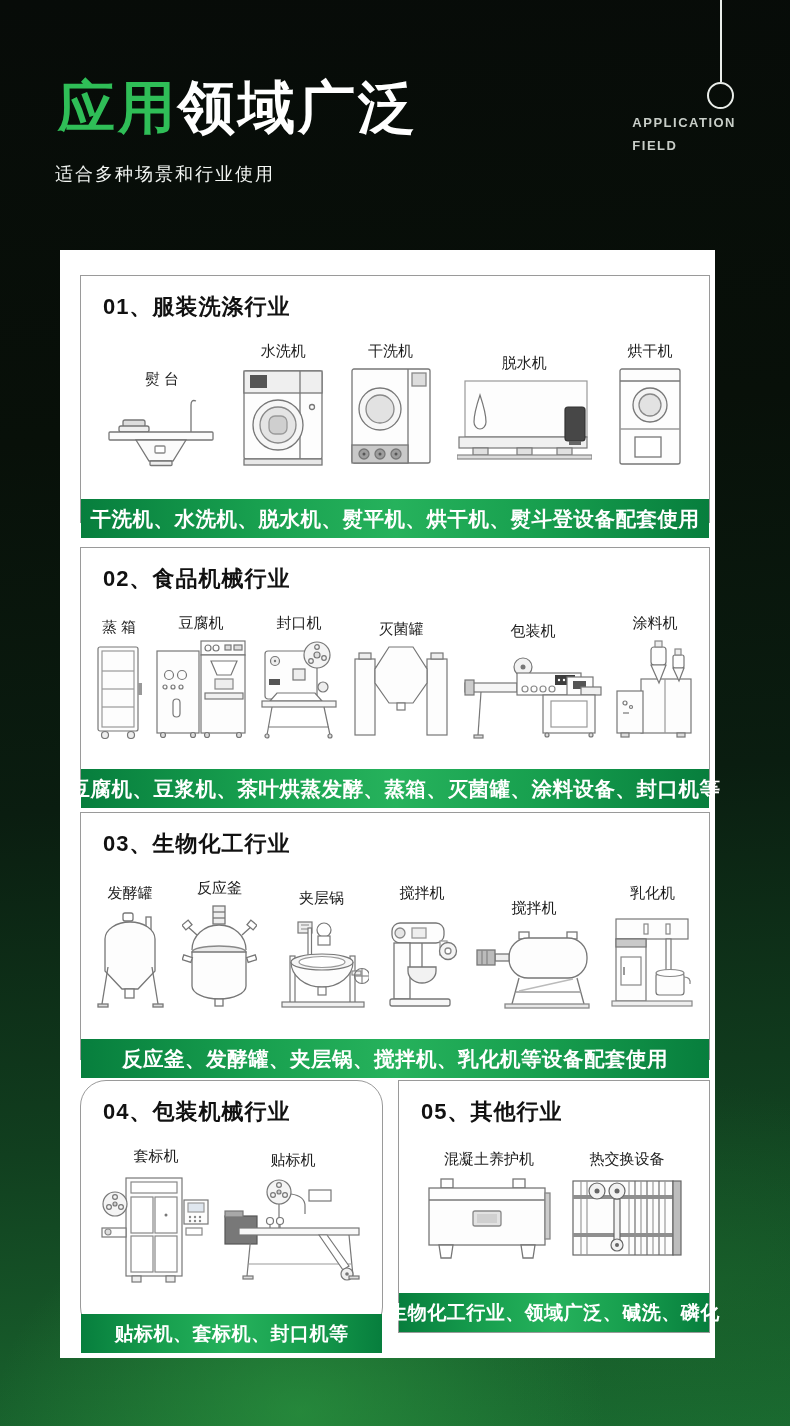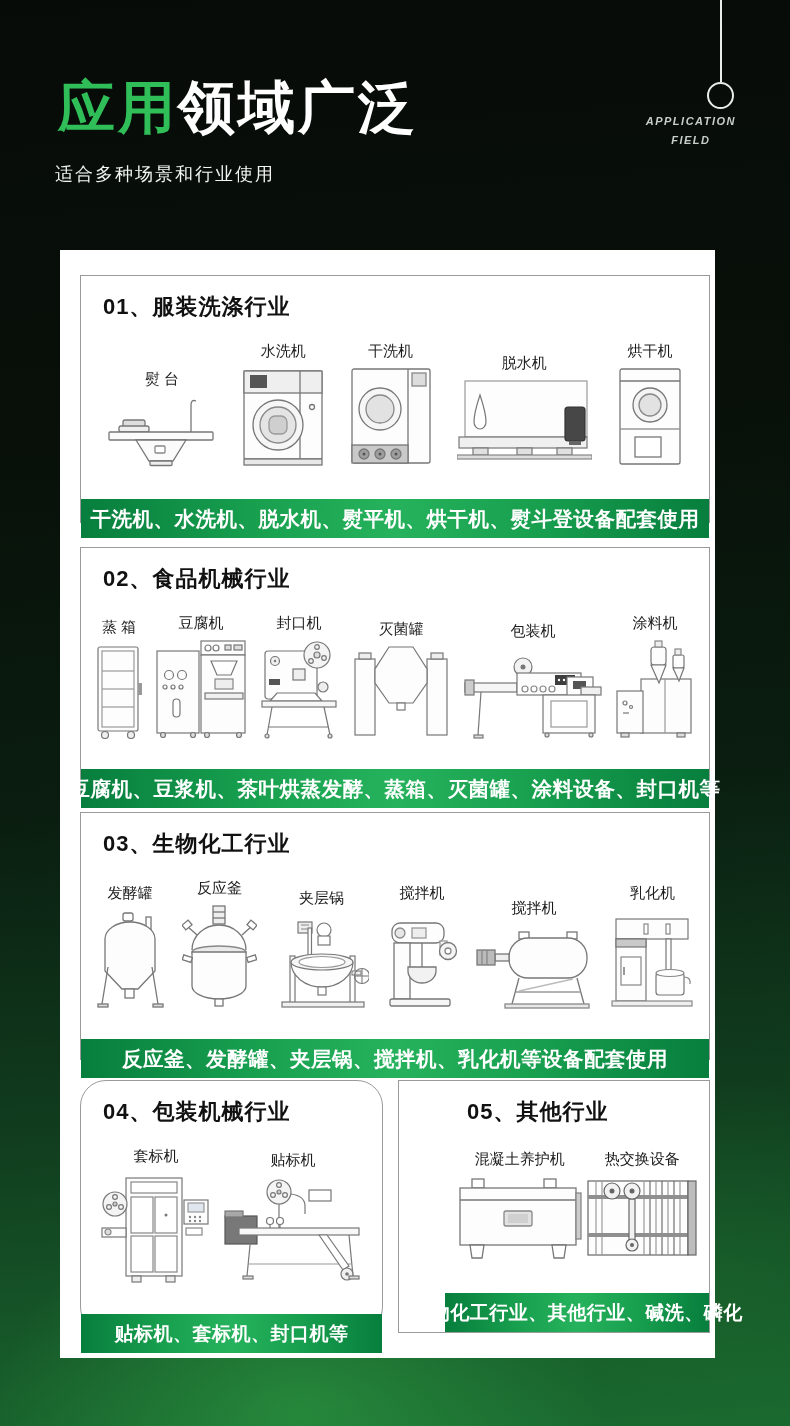--- a/index.html
+++ b/index.html
@@ -14,31 +14,31 @@
   
   .main-title{position:absolute;left:58px;top:70px;font-size:57px;font-weight:900;
     letter-spacing:3px;white-space:nowrap;}
   .main-title .hl{color:#2fbe57;}
   .main-title .rest{color:#ffffff;}
   .subtitle{position:absolute;left:55px;top:162px;font-size:18px;color:#f2f5f2;
     font-weight:500;letter-spacing:2px;text-align:right;}
   .deco-line{position:absolute;left:720px;top:0;width:2px;height:82px;background:#e9ede9;}
   .deco-circle{position:absolute;left:707px;top:82px;width:23px;height:23px;
     border:2.5px solid #e9ede9;border-radius:50%;background:transparent;}
-  .deco-text{position:absolute;right:54px;top:112px;text-align:center;color:#c8cec8;
-    font-size:11px;font-weight:700;letter-spacing:1.5px;line-height:1.75;font-style:italic;}
+  .deco-text{position:absolute;right:54px;top:112px;text-align:left;color:#c8cec8;
+    font-size:13px;font-weight:700;letter-spacing:1.5px;line-height:1.75;}
   
   .panel{position:absolute;left:60px;top:250px;width:655px;height:1108px;background:#ffffff;}
   .card{position:absolute;background:#fff;border:1px solid #9a9a9a;
     display:flex;flex-direction:column;box-sizing:border-box;gap:20px;}
   .card1{left:20px;top:25px;width:630px;height:248px;}
   .card2{left:20px;top:297px;width:630px;height:248px;}
   .card3{left:20px;top:562px;width:630px;height:248px;}
   .card4{left:20px;top:830px;width:303px;height:253px;border-radius:26px;}
-  .card5{left:338px;top:830px;width:312px;height:253px;padding-left:46px;}
+  .card5{left:338px;top:830px;width:312px;height:253px;}
   .card-title{font-size:22px;font-weight:700;color:#111;padding:16px 0 0 22px;letter-spacing:1px;}
   .machines{flex:1;display:flex;align-items:flex-end;justify-content:space-between;
     padding:0 26px 12px;}
   .machines.tight{padding:0 14px 10px;}
   .machines.pair{justify-content:space-evenly;padding:0 8px 10px;}
   .machine{display:flex;flex-direction:column;align-items:center;}
   .machine-label{font-size:15px;color:#1b1b1b;margin-bottom:6px;white-space:nowrap;font-weight:500;}
   .banner{height:39px;flex:0 0 39px;display:flex;align-items:center;justify-content:center;
     background:linear-gradient(90deg,#077e3d 0%,#18a04f 28%,#26b25c 50%,#18a04f 72%,#077e3d 100%);
     color:#fff;font-weight:700;font-size:20.5px;letter-spacing:.5px;white-space:nowrap;}
@@ -476,17 +476,17 @@
             <circle cx="26" cy="16" r="8" fill="#f2f2f2"></circle>
               <circle cx="26" cy="16" r="2.5" fill="#666" stroke="none"></circle>
             <circle cx="46" cy="16" r="8" fill="#f2f2f2"></circle>
               <circle cx="46" cy="16" r="2.5" fill="#666" stroke="none"></circle>
             <circle cx="46" cy="70" r="6" fill="#f2f2f2"></circle>
               <circle cx="46" cy="70" r="2" fill="#666" stroke="none"></circle>
             <rect x="102" y="6" width="8" height="74" fill="#bdbdbd"></rect>
           </svg>
         </div>
       </div>
-      <div class="banner small">生物化工行业、其他行业、碱洗、磷化</div>
+      <div class="banner small">生物化工行业、领域广泛、碱洗、磷化</div>
     </div>
 
   </div>
 </div>
 
 </body></html>

